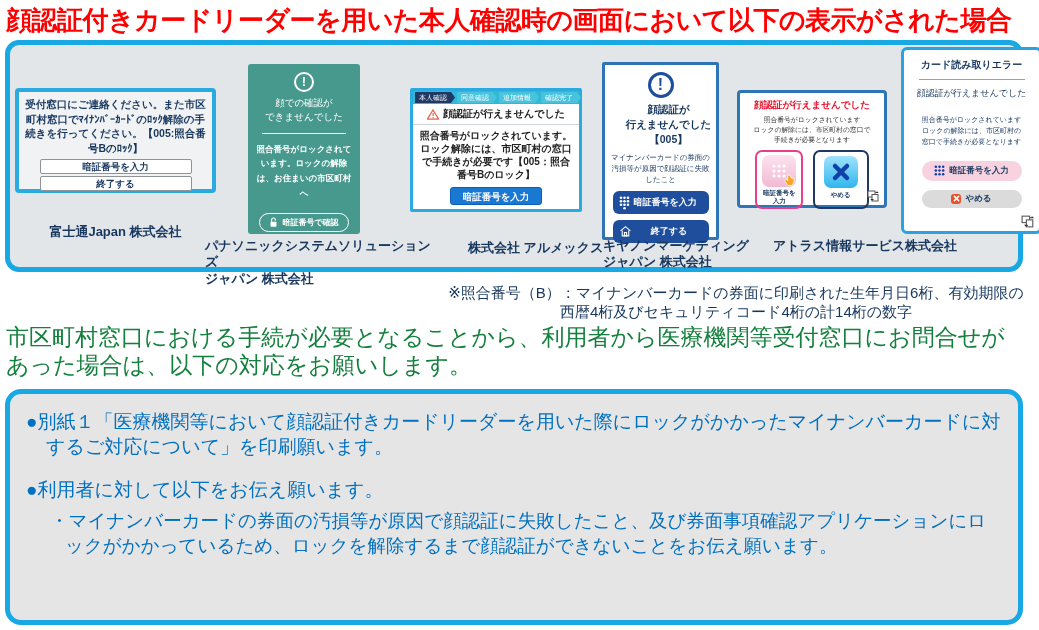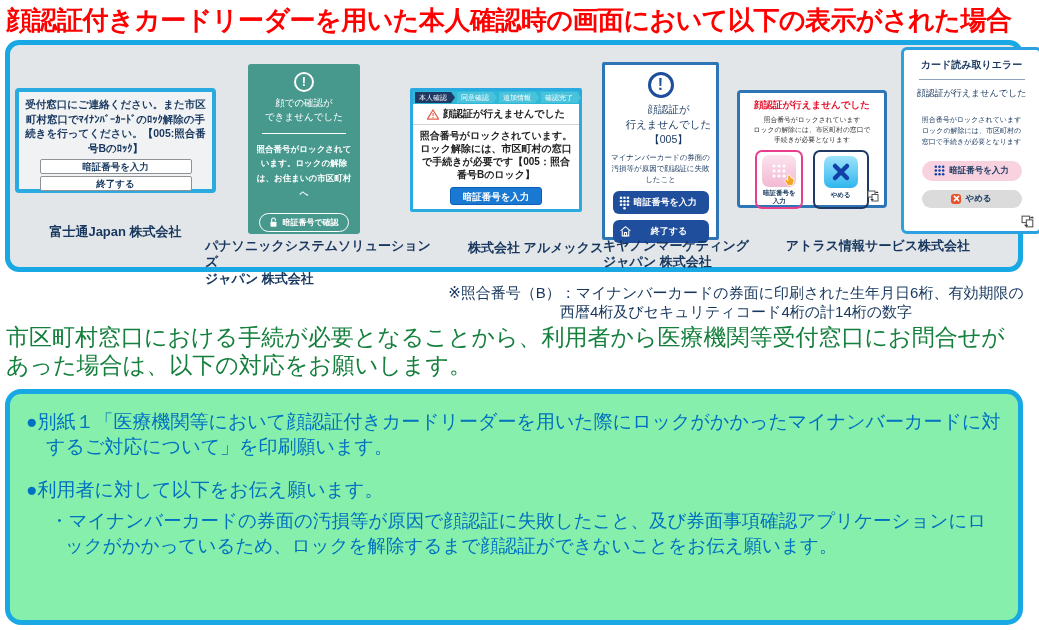--- a/index.html
+++ b/index.html
@@ -99,21 +99,21 @@
   
   .canon-screen {
     left:602px; top:62px; width:117px; height:178px;
     background:#ffffff; border:3px solid #2E75B6; border-radius:2px;
     text-align:center;
   }
   .canon-screen .alert-circle {
     width:26px; height:26px; border-width:3px; color:#1F4E9C;
     font-size:16px; line-height:20px; margin:7px auto 4px auto;
   }
-  .cn-title { font-size:10.5px; font-weight:normal; color:#17375E; line-height:1.45;padding-left:16px; }
+  .cn-title { font-size:10.5px; font-weight:bold; color:#17375E; line-height:1.45;padding-left:16px; }
   .cn-msg { font-size:7.5px; color:#17375E; line-height:1.5; margin-top:4px; padding:0 4px; }
   .cn-btn {
     display:flex; align-items:center; gap:4px;
     width:96px; height:23px; margin:6px auto 0 auto; padding:0 6px;
     background:#1F4E9C; border-radius:6px; color:#ffffff;
     font-size:9px; font-weight:bold;
   }
 
   
   .atlasL-screen {
@@ -179,21 +179,21 @@
     color:#17375E; font-size:15px; line-height:1.28; font-weight:500;
   }
   .red-paragraph {
     left:6px; top:323px; width:1006px;
     color:#15803d; font-size:23px; font-weight:500; line-height:1.22;
   }
 
   
   .instructions-panel {
     left:5px; top:389px; width:1018px; height:236px;
-    background:#86efac; border:5px solid #18A8E4; border-radius:16px;
+    background:#e5e5e5; border:5px solid #18A8E4; border-radius:16px;
     padding:16px 14px 0 16px;
   }
   .bullet {
     color:#0070C0; font-size:19px; line-height:1.3;
     padding-left:20px; text-indent:-20px;
   }
   .bullet.second { margin-top:19px; }
   .sub-bullets { margin-top:6px; padding-left:24px; }
   .sub-bullet {
     color:#0070C0; font-size:18.5px; line-height:1.35;
@@ -371,21 +371,21 @@
       </svg>
     </span>
     <span>やめる</span>
   </div>
   <svg class="rotate-icon" width="15" height="13" viewBox="0 0 28 24" fill="none" stroke="#555555" stroke-width="2">
     <rect x="2" y="2" width="14" height="12" fill="#ffffff"></rect>
     <rect x="10" y="9" width="12" height="13" fill="#ffffff"></rect>
     <path d="M17 5 l5 0 l-2 -2 M13 19 l-5 0 l2 2" stroke="#333333"></path>
   </svg>
 </div>
-<div class="abs vendor-label" style="left:760px; top:238px; width:210px; text-align:right;">
+<div class="abs vendor-label" style="left:760px; top:238px; width:210px; text-align:center;">
   <span style="display:block">アトラス情報サービス株式会社</span>
 </div>
 
 <div class="abs note-block">
   <span style="display:block">※照合番号（B）：マイナンバーカードの券面に印刷された生年月日6桁、有効期限の</span>
   <span style="display:block">西暦4桁及びセキュリティコード4桁の計14桁の数字</span>
 </div>
 
 <div class="abs red-paragraph">市区町村窓口における手続が必要となることから、利用者から医療機関等受付窓口にお問合せがあった場合は、以下の対応をお願いします。</div>
 

